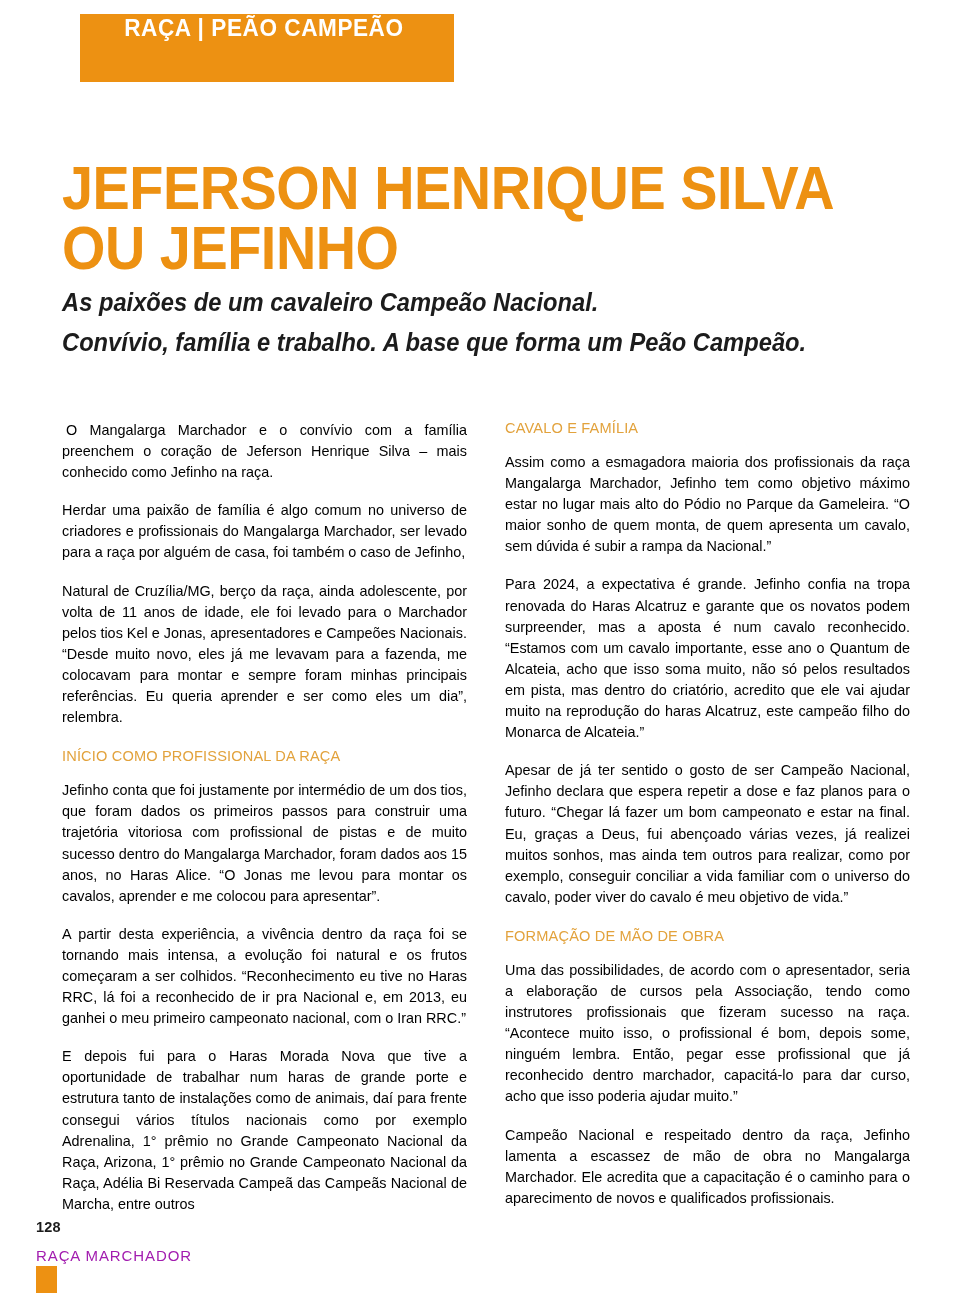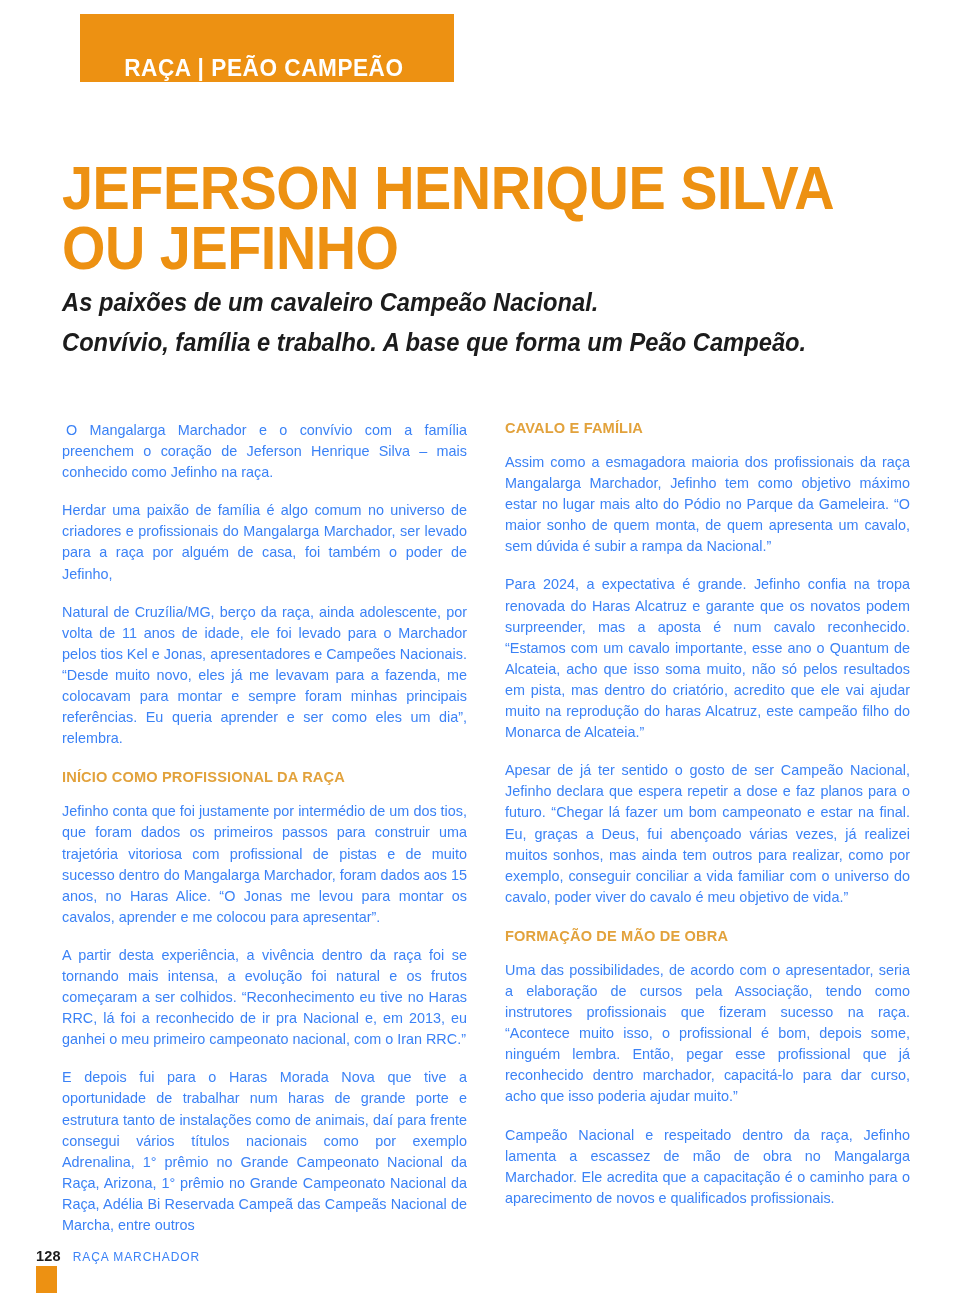--- a/index.html
+++ b/index.html
@@ -26,21 +26,21 @@
   
   .kicker-bar {
     position: absolute;
     left: 80px;
     top: 14px;
     width: 374px;
     height: 68px;
     background: #ed9112;
     box-sizing: border-box;
     display: flex;
-    align-items: flex-end;
+    align-items: flex-start;
   }
   .kicker-text {
     color: #ffffff;
     font-family: "Liberation Sans", sans-serif;
     font-weight: bold;
     font-size: 24px;
     letter-spacing: 0.6px;
     padding-left: 47px;
     white-space: nowrap;
     transform: scaleX(0.94);
@@ -90,62 +90,63 @@
     display: flex;
     gap: 38px;
   }
   .col {
     width: 405px;
     box-sizing: border-box;
   }
 
   p.body {
     margin: 0 0 17px 0;
-    color: #3b82f6;
+    color: #000000;
     font-family: "Liberation Sans", sans-serif;
     font-size: 14.4px;
     line-height: 1.465;
     text-align: justify;
     text-justify: inter-word;
     hyphens: none;
   }
   p.body.lead { text-indent: 4px; }
   p.body:last-child { margin-bottom: 16px; }
 
   h2.section-head {
     margin: 20px 0 16px 0;
     color: #e2a23c;
     font-family: "Liberation Sans", sans-serif;
-    font-weight: bold;
+    font-weight: normal;
     font-size: 14.6px;
     letter-spacing: 0.15px;
     text-transform: uppercase;
   }
   h2.section-head.first { margin-top: 0; }
 
   
   .footer {
     position: absolute;
     left: 36px;
     bottom: 29px;
     display: flex;
     align-items: baseline;
     gap: 12px;
+    flex-direction: column;
   }
   .folio {
     color: #1c1c1c;
     font-family: "Liberation Sans", sans-serif;
     font-weight: bold;
     font-size: 14.5px;
     letter-spacing: 0.2px;
   }
   .footer-title {
-    color: #3b82f6;
-    font-family: "Liberation Sans", sans-serif;
-    font-size: 12px;
+    color: #a21caf;
+    font-family: "Liberation Sans", sans-serif;
+    font-size: 15px;
     letter-spacing: 0.9px;
   }
   .footer-tab {
     position: absolute;
     left: 36px;
     bottom: 0;
     width: 21px;
     height: 27px;
     background: #ed9112;
   }
@@ -166,21 +167,21 @@
 
   <div class="deck">
     <span class="deck-line">As paixões de um cavaleiro Campeão Nacional.</span>
     <span class="deck-line">Convívio, família e trabalho. A base que forma um Peão Campeão.</span>
   </div>
 
   <div class="columns">
 
     <div class="col">
       <p class="body lead"> O Mangalarga Marchador e o convívio com a família preenchem o coração de Jeferson Henrique Silva – mais conhecido como Jefinho na raça.</p>
-      <p class="body">Herdar uma paixão de família é algo comum no universo de criadores e profissionais do Mangalarga Marchador, ser levado para a raça por alguém de casa, foi também o poder de Jefinho,</p>
+      <p class="body">Herdar uma paixão de família é algo comum no universo de criadores e profissionais do Mangalarga Marchador, ser levado para a raça por alguém de casa, foi também o caso de Jefinho,</p>
       <p class="body">Natural de Cruzília/MG, berço da raça, ainda adolescente, por volta de 11 anos de idade, ele foi levado para o Marchador pelos tios Kel e Jonas, apresentadores e Campeões Nacionais. “Desde muito novo, eles já me levavam para a fazenda, me colocavam para montar e sempre foram minhas principais referências. Eu queria aprender e ser como eles um dia”, relembra.</p>
 
       <h2 class="section-head">INÍCIO COMO PROFISSIONAL DA RAÇA</h2>
 
       <p class="body">Jefinho conta que foi justamente por intermédio de um dos tios, que foram dados os primeiros passos para construir uma trajetória vitoriosa com profissional de pistas e de muito sucesso dentro do Mangalarga Marchador, foram dados aos 15 anos, no Haras Alice. “O Jonas me levou para montar os cavalos, aprender e me colocou para apresentar”.</p>
       <p class="body">A partir desta experiência, a vivência dentro da raça foi se tornando mais intensa, a evolução foi natural e os frutos começaram a ser colhidos. “Reconhecimento eu tive no Haras RRC, lá foi a reconhecido de ir pra Nacional e, em 2013, eu ganhei o meu primeiro campeonato nacional, com o Iran RRC.”</p>
       <p class="body">E depois fui para o Haras Morada Nova que tive a oportunidade de trabalhar num haras de grande porte e estrutura tanto de instalações como de animais, daí para frente consegui vários títulos nacionais como por exemplo Adrenalina, 1° prêmio no Grande Campeonato Nacional da Raça, Arizona, 1° prêmio no Grande Campeonato Nacional da Raça, Adélia Bi Reservada Campeã das Campeãs Nacional de Marcha, entre outros</p>
     </div>
 
     <div class="col">

